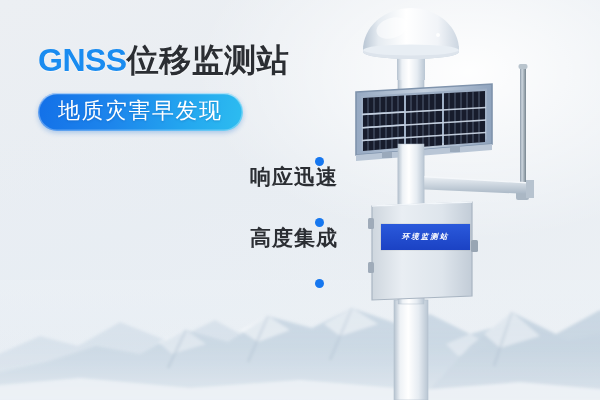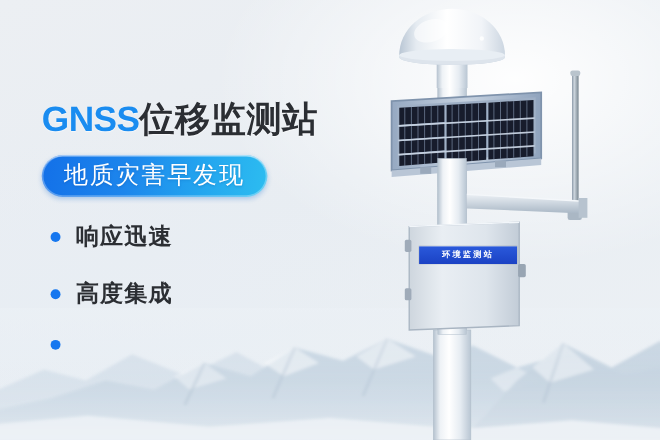--- a/index.html
+++ b/index.html
@@ -50,21 +50,20 @@
     background: linear-gradient(to bottom, rgba(236,241,246,0.55) 0%, rgba(236,241,246,0.12) 55%, rgba(236,241,246,0.0) 100%);
     pointer-events: none;
   }
 
   
   .text-block {
     position: absolute;
     left: 38px;
     top: 44px;
     width: 300px;
-    margin-top: 48px;
   }
 
   .headline {
     font-size: 32px;
     font-weight: bold;
     letter-spacing: 0.5px;
     line-height: 1;
     white-space: nowrap;
     margin: 0;
     text-shadow: 0 1px 1px rgba(255,255,255,0.65);
@@ -95,22 +94,23 @@
     text-shadow: 0 1px 2px rgba(10,70,150,0.30);
   }
 
   .features {
     list-style: none;
     margin: 26px 0 0 8px;
     padding: 0;
   }
   .feature-item {
     display: flex;
-    align-items: center;
+    align-items: flex-end;
     margin-bottom: 31px;
+    flex-direction: column;
   }
   .feature-item:last-child { margin-bottom: 0; }
 
   .bullet-dot {
     width: 9px;
     height: 9px;
     border-radius: 50%;
     background: #1677ef;
     flex: 0 0 auto;
     margin-right: 14px;
@@ -131,26 +131,27 @@
     top: 0;
     width: 270px;
     height: 400px;
   }
   .device svg { display: block; }
   .box-label {
     position: absolute;
     left: 51px;
     top: 224px;
     width: 89px;
-    height: 16px;
+    height: 26px;
     background: linear-gradient(to bottom, #2a59db, #1b42c4);
     display: flex;
     align-items: center;
     justify-content: center;
     box-shadow: 0 0 1px rgba(0,0,0,0.3);
+    font-style: italic;
   }
   .box-label-text {
     color: #ffffff;
     font-size: 7.5px;
     font-weight: bold;
     letter-spacing: 2px;
     line-height: 1;
     white-space: nowrap;
   }
 </style>

